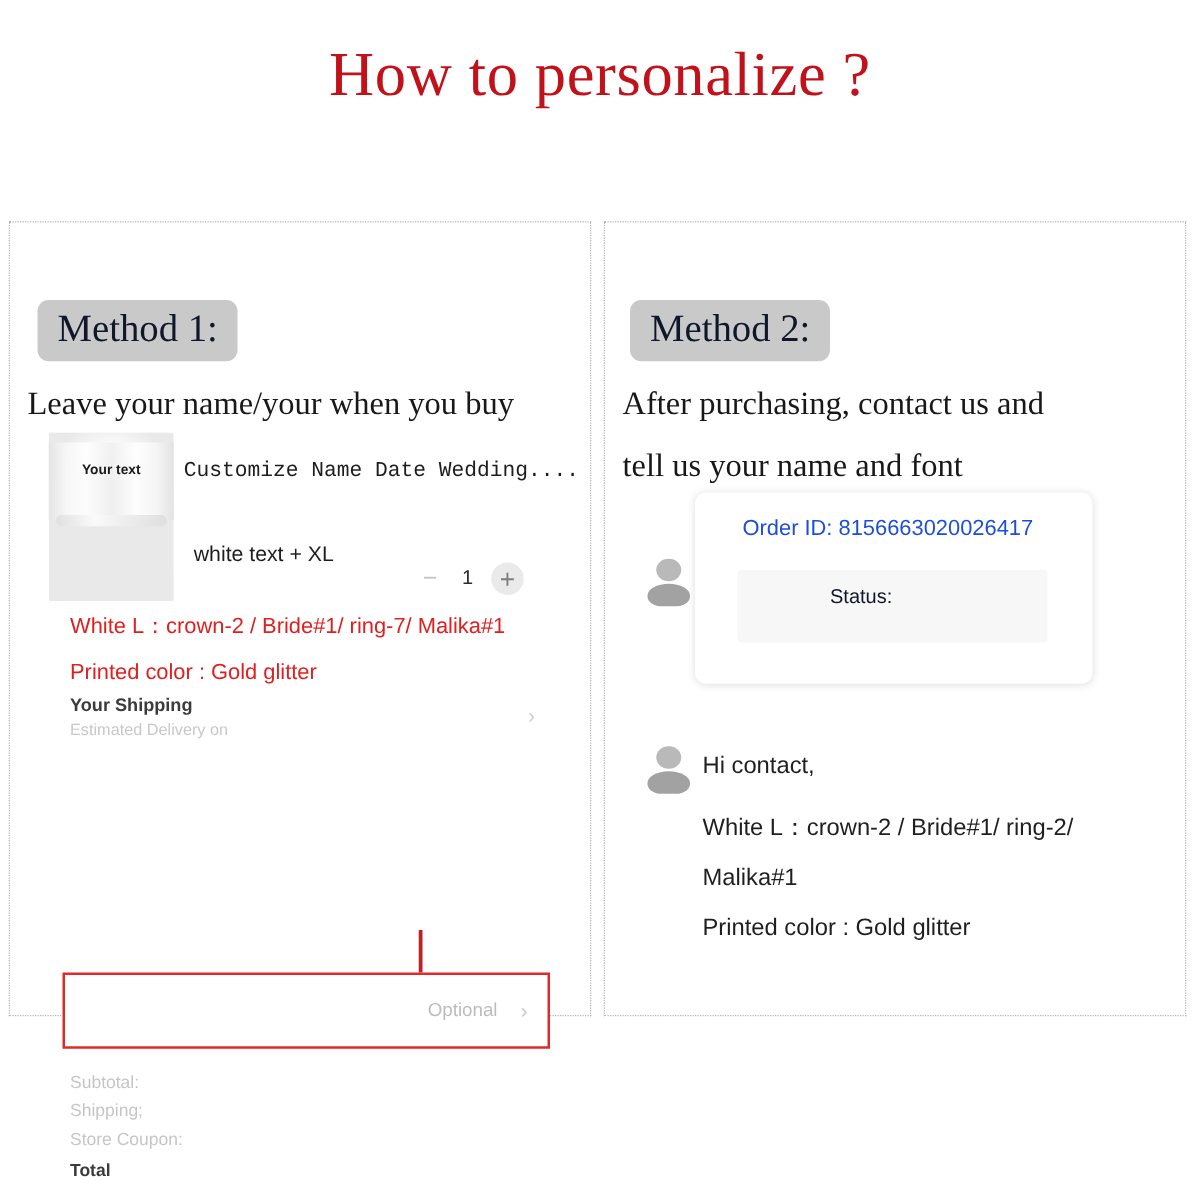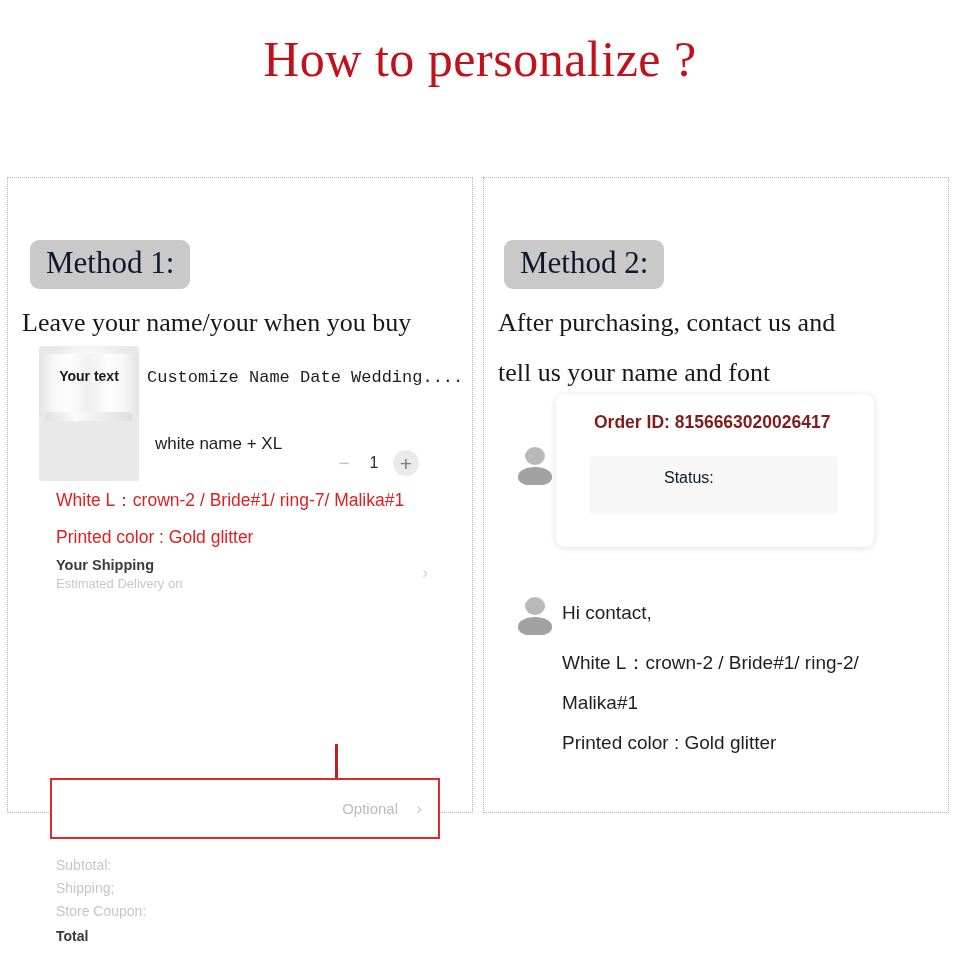--- a/index.html
+++ b/index.html
@@ -68,21 +68,21 @@
       linear-gradient(90deg,#e4e4e4 0%,#f8f8f8 14%,#ffffff 30%,#efefef 50%,#ffffff 70%,#f6f6f6 86%,#e2e2e2 100%);
     opacity:.9;
   }
   .robe:after{ 
     content:"";position:absolute;left:6px;top:66px;width:88px;height:9px;
     background:linear-gradient(90deg,#e0e0e0,#fafafa 35%,#ededed 65%,#dedede);
     border-radius:4px;opacity:.95;
   }
   .robe-text{
     position:absolute;left:0;top:24px;width:100%;text-align:center;
-    font-size:14px;line-height:13px;font-weight:700;color:#1a1a1a;z-index:3;
+    font-size:11px;line-height:13px;font-weight:700;color:#1a1a1a;z-index:3;
   }
 
   .prod-title{
     position:absolute;left:139px;top:189px;
     font-size:17px;line-height:22px;color:#1d1d1d;white-space:nowrap;font-family:Liberation Mono, monospace;
   }
   .prod-variant{
     position:absolute;left:147px;top:255px;
     font-size:17px;line-height:22px;color:#1d1d1d;white-space:nowrap;
   }
@@ -143,21 +143,21 @@
   .tot-total{font-size:14px;line-height:23px;color:#3a3a3a;font-weight:700;margin-top:2px;}
 
   
   .order-card{
     position:absolute;left:72px;top:216px;width:318px;height:153px;
     background:#ffffff;border-radius:9px;
     box-shadow:0 1px 7px rgba(0,0,0,.13);
   }
   .order-id{
     position:absolute;left:38px;top:17px;
-    font-size:17.5px;line-height:23px;font-weight:700;color:#7f1d1d;white-space:nowrap;
+    font-size:17.5px;line-height:23px;font-weight:400;color:#1d4ed8;white-space:nowrap;
   }
   .status-sub{
     position:absolute;left:34px;top:62px;width:248px;height:58px;
     background:#f4f4f4;opacity:.75;border-radius:3px;
   }
   .status-label{
     position:absolute;left:108px;top:73px;
     font-size:16px;line-height:21px;color:#0f172a;white-space:nowrap;
   }
 
@@ -196,21 +196,21 @@
     <div class="panel panel-left">
 
       <div class="method-badge m1-badge">Method 1:</div>
       <div class="method-sub m1-sub">Leave your name/your when you buy</div>
 
       <div class="robe">
         <span class="robe-text">Your text</span>
       </div>
 
       <div class="prod-title">Customize Name Date Wedding....</div>
-      <div class="prod-variant">white name + XL</div>
+      <div class="prod-variant">white text + XL</div>
 
       <div class="stepper">
         <span class="step-minus">−</span>
         <span class="step-val">1</span>
         <span class="step-plus">+</span>
       </div>
 
       <div class="red-note red-note-1">White L：crown-2 / Bride#1/ ring-7/ Malika#1</div>
       <div class="red-note red-note-2">Printed color : Gold glitter</div>
 

